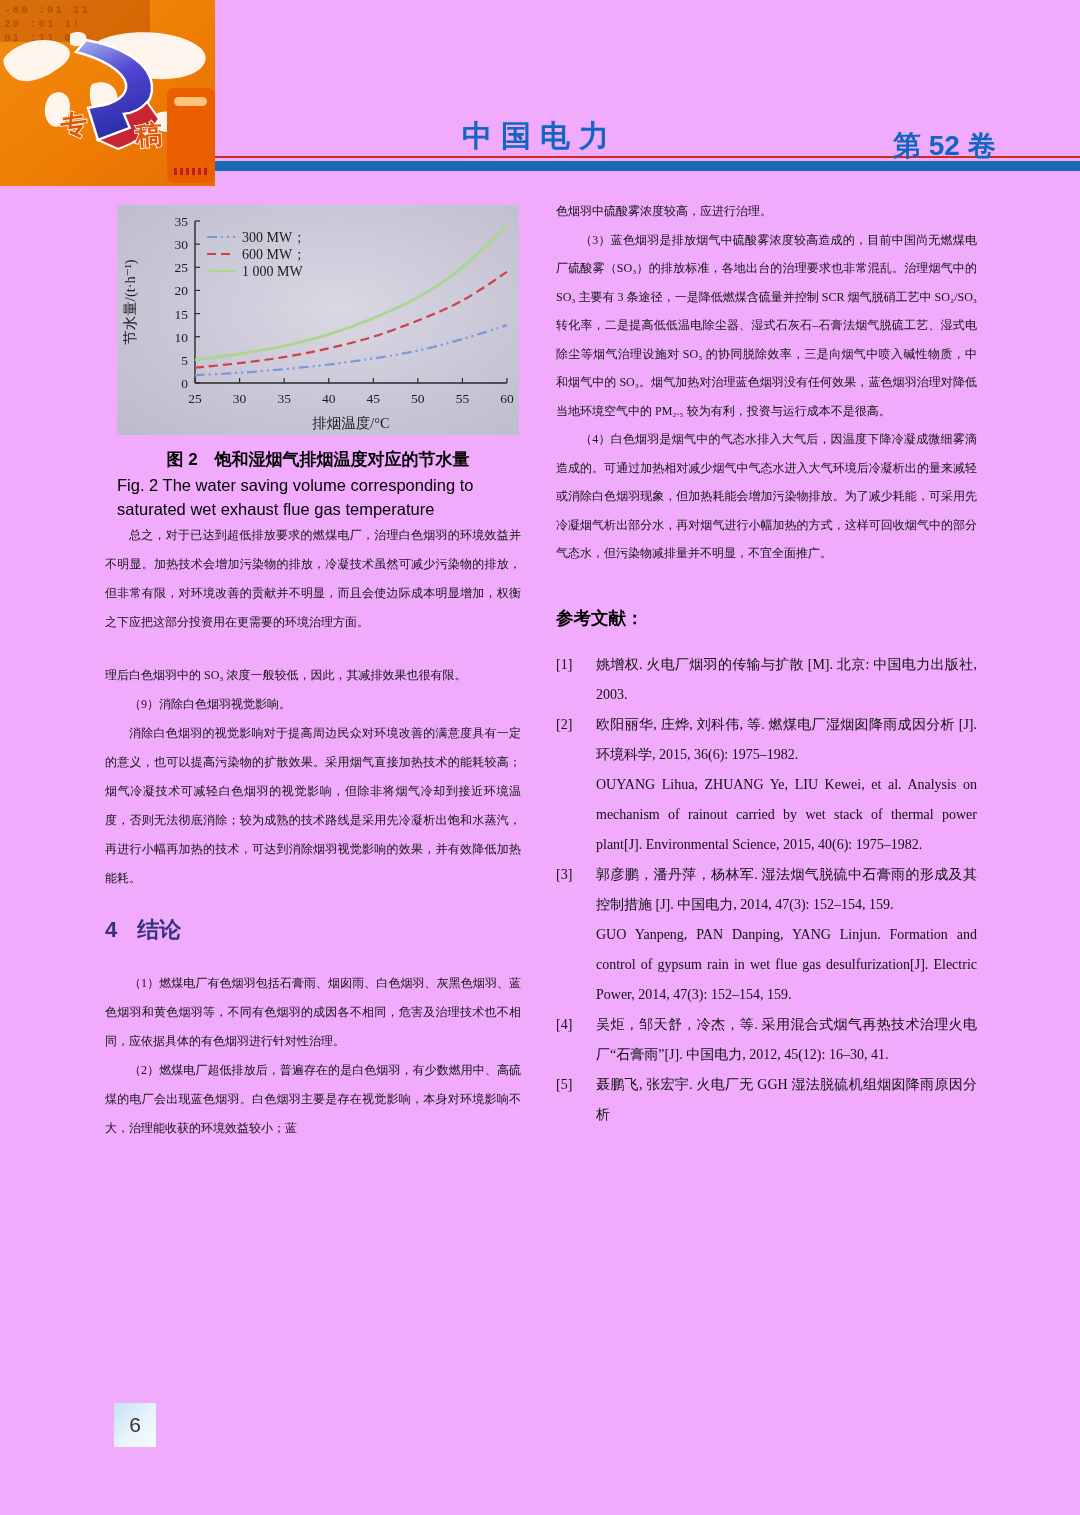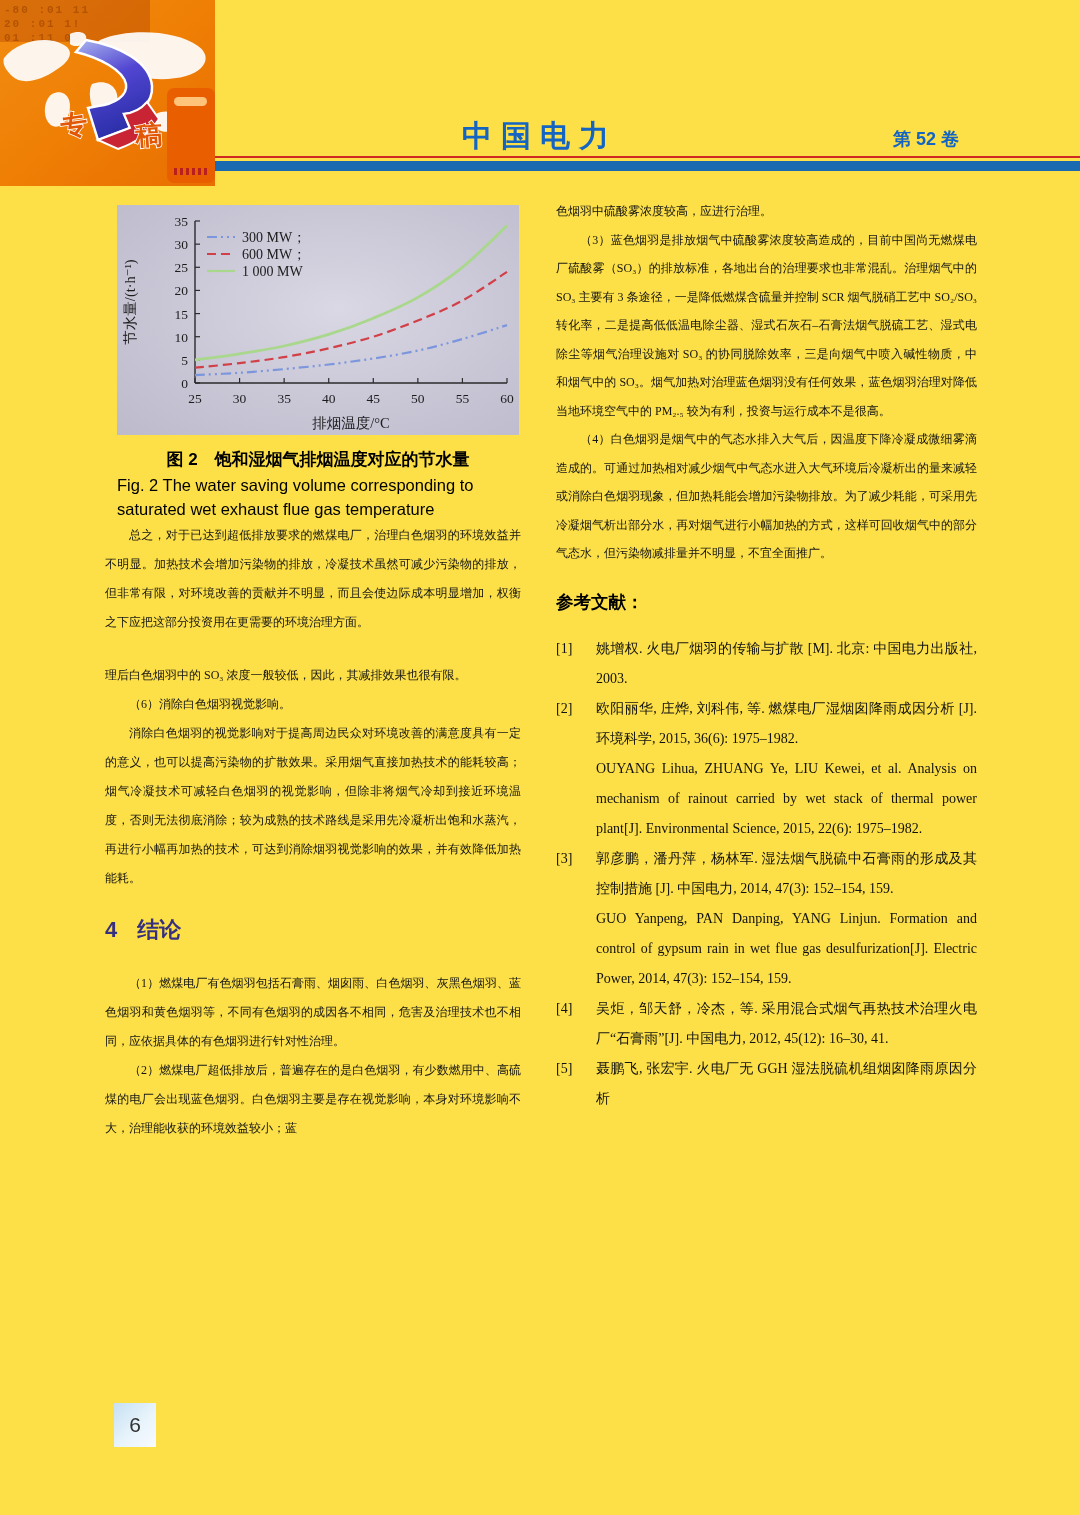--- a/index.html
+++ b/index.html
@@ -1,25 +1,25 @@
 <!DOCTYPE html>
 <html><head>
 <meta charset="utf-8">
 <style>
   html,body{margin:0;padding:0;background:#ffffff;}
-  #page{position:relative;width:1080px;height:1515px;background:#fde047;overflow:hidden;
+  #page{position:relative;width:1080px;height:1515px;background:#f0abfc;overflow:hidden;
         font-family:"Liberation Serif","DejaVu Serif",serif;}
 
   
   .banner{position:absolute;left:0;top:0;width:215px;height:186px;z-index:5;}
   .journal-title{position:absolute;top:116px;left:0;width:1080px;text-align:center;
     color:#1464c3;font-family:"Liberation Sans",sans-serif;font-weight:bold;
     font-size:30px;letter-spacing:9px;z-index:2;}
   .volume-label{position:absolute;top:127px;left:893px;color:#1464c3;
-    font-family:"Liberation Sans",sans-serif;font-weight:bold;font-size:18px;z-index:2;}
+    font-family:"Liberation Sans",sans-serif;font-weight:bold;font-size:28px;z-index:2;}
   .rule-red{position:absolute;top:156px;left:212px;width:868px;height:2px;background:#cf2a21;}
   .rule-blue{position:absolute;top:161px;left:212px;width:868px;height:10px;background:#1a6ab2;}
 
   
   .col-left{position:absolute;left:105px;top:200px;width:416px;}
   .col-right{position:absolute;left:556px;top:197px;width:421px;}
   .para{font-size:12px;line-height:29px;color:#141414;text-align:justify;margin:0;}
   .col-right .para{line-height:28.5px;}
   .indent{text-indent:2em;}
 
@@ -33,21 +33,21 @@
   .cap-zh{margin-top:12px;text-align:center;font-family:"Liberation Sans",sans-serif;
     font-weight:bold;font-size:17px;line-height:26px;color:#000;}
   .cap-en{text-align:left;font-family:"Liberation Sans",sans-serif;font-size:16.5px;line-height:24px;color:#000;}
 
   
   .sec-head{margin:22px 0 24px 0;font-family:"Liberation Sans",sans-serif;
     font-weight:bold;font-size:22px;color:#37307f;}
   .sec-head .sec-num{margin-right:20px;}
 
   
-  .ref-head{margin:22px 0 20px 0;font-family:"Liberation Sans",sans-serif;
+  .ref-head{margin:38px 0 20px 0;font-family:"Liberation Sans",sans-serif;
     font-weight:bold;font-size:17.5px;color:#000;}
   .ref{position:relative;padding-left:40px;font-size:14px;line-height:30px;
     color:#111;text-align:justify;}
   .ref-label{position:absolute;left:0;top:0;}
   .ref-en:empty{display:none;}
 
   
   .page-num{position:absolute;left:114px;top:1403px;width:42px;height:44px;
     background:linear-gradient(135deg,#c6e0f3 0%,#e8f4fb 55%,#f7fbff 100%);
     color:#333;font-family:"Liberation Sans",sans-serif;font-size:21px;
@@ -165,21 +165,21 @@
             <text x="125" y="71" class="legend-text">1 000 MW</text>
           </svg>
       </div>
       <div class="cap-zh">图 2　饱和湿烟气排烟温度对应的节水量</div>
       <div class="cap-en">Fig. 2   The water saving volume corresponding to</div>
       <div class="cap-en">saturated wet exhaust flue gas temperature</div>
     </div>
 
     <p class="para indent">总之，对于已达到超低排放要求的燃煤电厂，治理白色烟羽的环境效益并不明显。加热技术会增加污染物的排放，冷凝技术虽然可减少污染物的排放，但非常有限，对环境改善的贡献并不明显，而且会使边际成本明显增加，权衡之下应把这部分投资用在更需要的环境治理方面。</p>
     <p class="para" style="margin-top:24px;">理后白色烟羽中的 SO₃ 浓度一般较低，因此，其减排效果也很有限。</p>
-    <p class="para indent">（6）消除白色烟羽视觉影响。</p>
+    <p class="para indent">（9）消除白色烟羽视觉影响。</p>
     <p class="para indent">消除白色烟羽的视觉影响对于提高周边民众对环境改善的满意度具有一定的意义，也可以提高污染物的扩散效果。采用烟气直接加热技术的能耗较高；烟气冷凝技术可减轻白色烟羽的视觉影响，但除非将烟气冷却到接近环境温度，否则无法彻底消除；较为成熟的技术路线是采用先冷凝析出饱和水蒸汽，再进行小幅再加热的技术，可达到消除烟羽视觉影响的效果，并有效降低加热能耗。</p>
 
     <div class="sec-head">
       <span class="sec-num">4</span><span>结论</span>
     </div>
 
     <p class="para indent">（1）燃煤电厂有色烟羽包括石膏雨、烟囱雨、白色烟羽、灰黑色烟羽、蓝色烟羽和黄色烟羽等，不同有色烟羽的成因各不相同，危害及治理技术也不相同，应依据具体的有色烟羽进行针对性治理。</p>
     <p class="para indent">（2）燃煤电厂超低排放后，普遍存在的是白色烟羽，有少数燃用中、高硫煤的电厂会出现蓝色烟羽。白色烟羽主要是存在视觉影响，本身对环境影响不大，治理能收获的环境效益较小；蓝</p>
   </div>
 
@@ -192,21 +192,21 @@
 
     <div>
         <div class="ref">
         <span class="ref-label">[1]</span>
         <div class="ref-zh">姚增权. 火电厂烟羽的传输与扩散 [M]. 北京: 中国电力出版社, 2003.</div>
 
       </div>
         <div class="ref">
         <span class="ref-label">[2]</span>
         <div class="ref-zh">欧阳丽华, 庄烨, 刘科伟, 等. 燃煤电厂湿烟囱降雨成因分析 [J]. 环境科学, 2015, 36(6): 1975–1982.</div>
-        <div class="ref-en">OUYANG Lihua, ZHUANG Ye, LIU Kewei, et al. Analysis on mechanism of rainout carried by wet stack of thermal power plant[J]. Environmental Science, 2015, 22(6): 1975–1982.</div>
+        <div class="ref-en">OUYANG Lihua, ZHUANG Ye, LIU Kewei, et al. Analysis on mechanism of rainout carried by wet stack of thermal power plant[J]. Environmental Science, 2015, 40(6): 1975–1982.</div>
       </div>
         <div class="ref">
         <span class="ref-label">[3]</span>
         <div class="ref-zh">郭彦鹏，潘丹萍，杨林军. 湿法烟气脱硫中石膏雨的形成及其控制措施 [J]. 中国电力, 2014, 47(3): 152–154, 159.</div>
         <div class="ref-en">GUO Yanpeng, PAN Danping, YANG Linjun. Formation and control of gypsum rain in wet flue gas desulfurization[J]. Electric Power, 2014, 47(3): 152–154, 159.</div>
       </div>
         <div class="ref">
         <span class="ref-label">[4]</span>
         <div class="ref-zh">吴炬，邹天舒，冷杰，等. 采用混合式烟气再热技术治理火电厂“石膏雨”[J]. 中国电力, 2012, 45(12): 16–30, 41.</div>
       </div>

